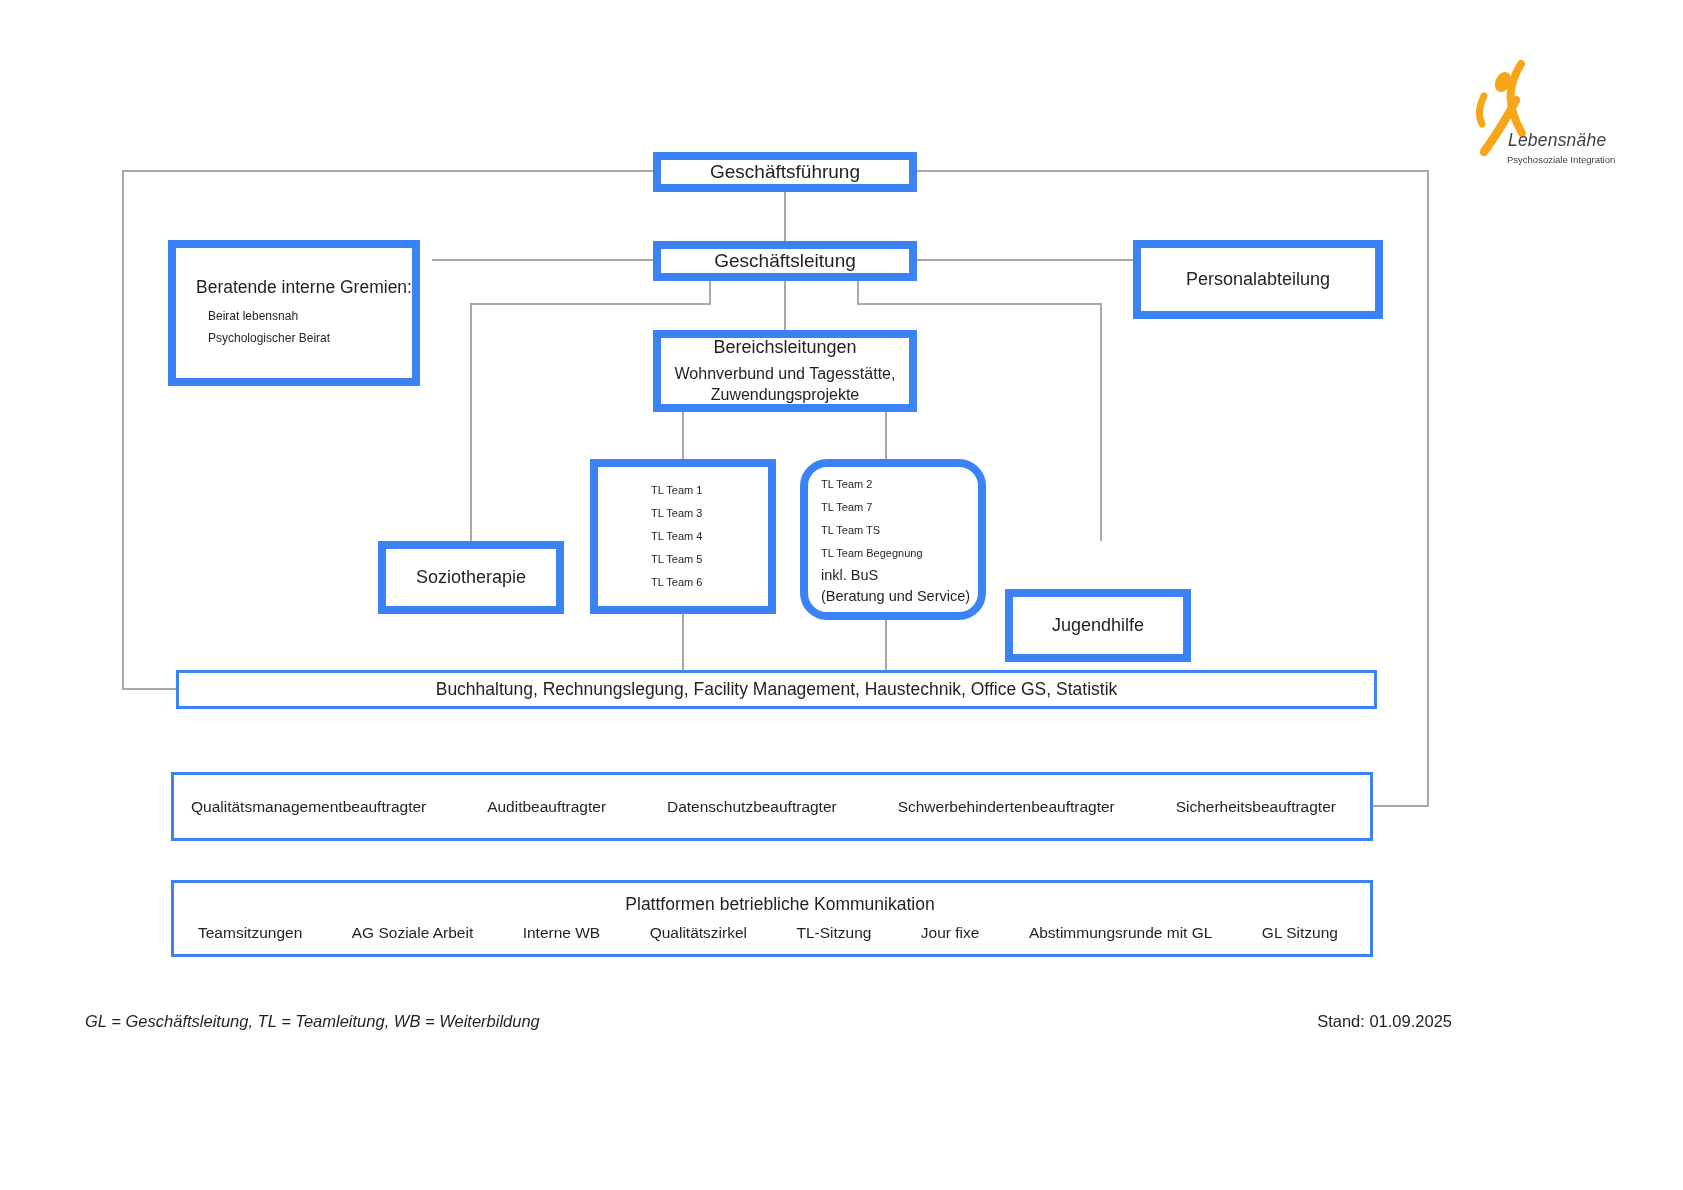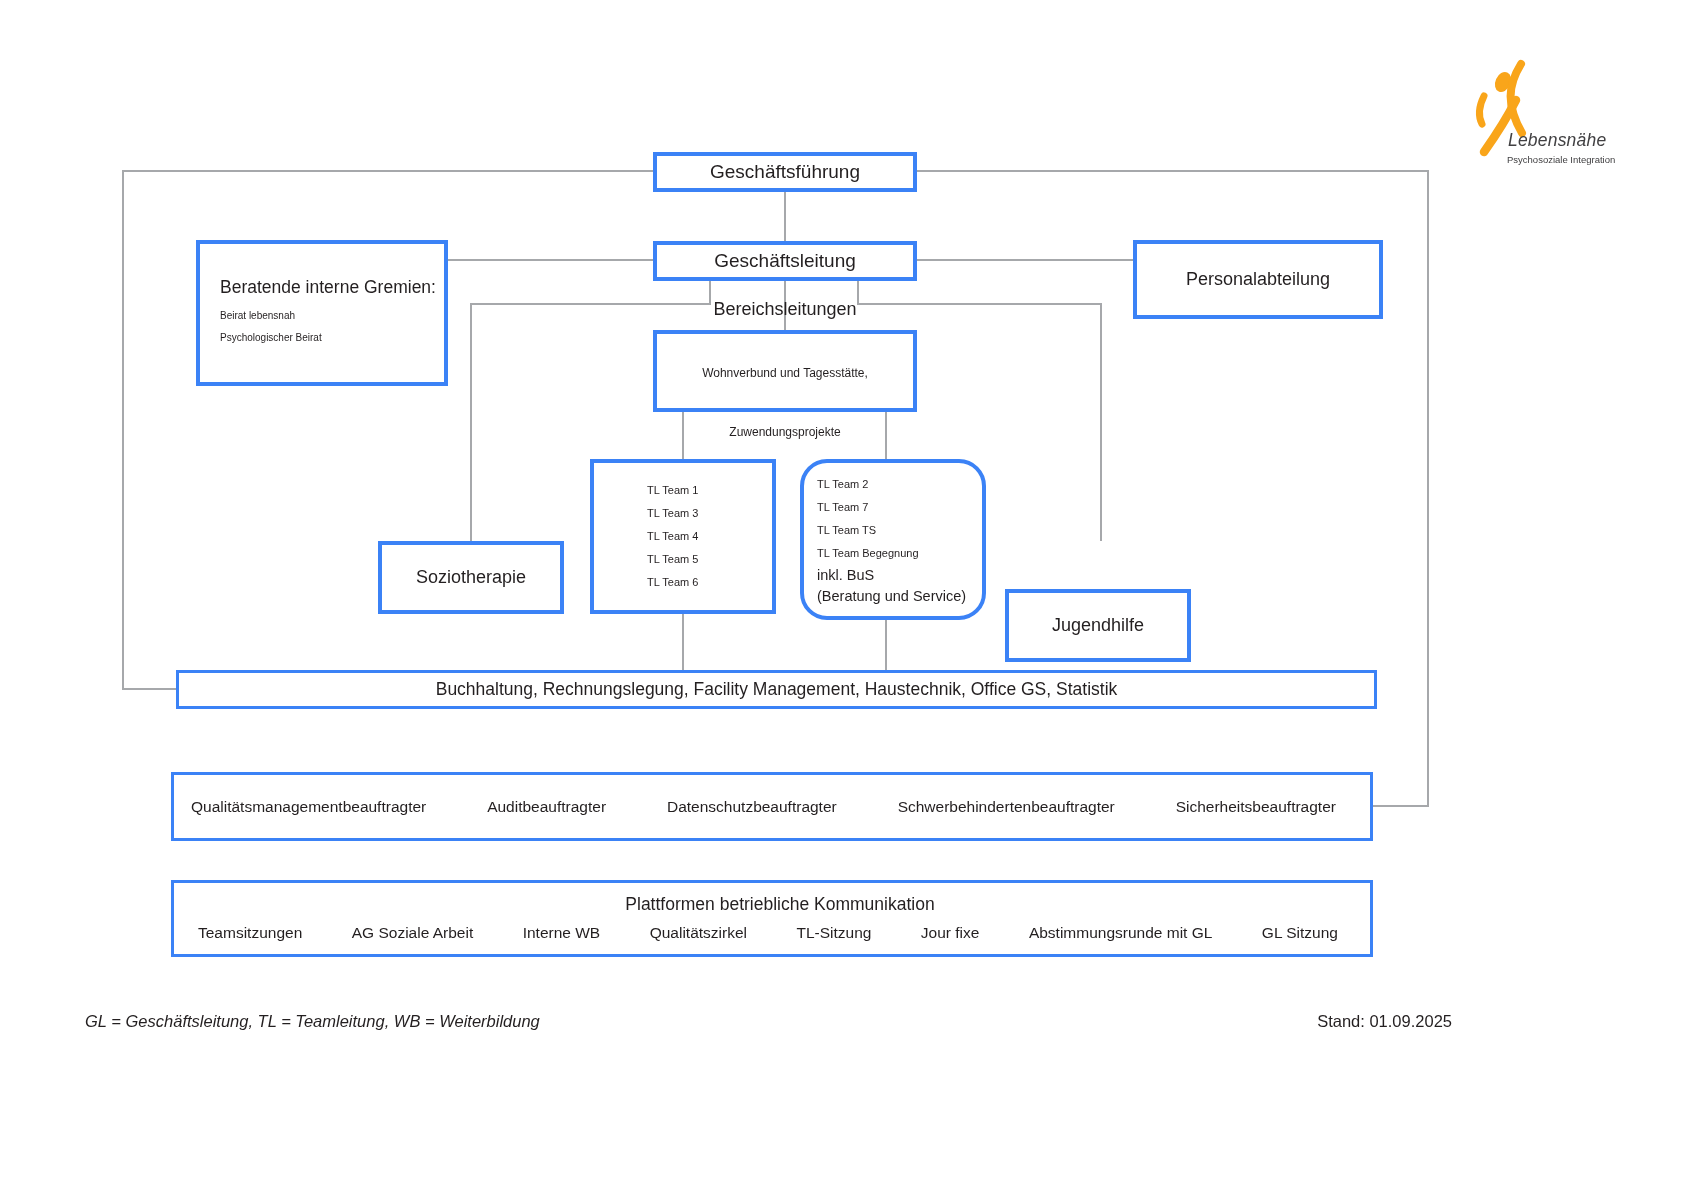--- a/index.html
+++ b/index.html
@@ -2,33 +2,33 @@
 <html><head>
 <meta charset="utf-8">
 <style>
   html,body { margin:0; padding:0; background:#ffffff; }
   #canvas {
     position:relative; width:1647px; height:1190px; background:#ffffff;
     font-family:"Liberation Sans", sans-serif; color:#231f20; overflow:hidden;
   }
   #wires { position:absolute; left:0; top:0; z-index:1; }
   .box {
-    position:absolute; background:#ffffff; border:4px solid #3b82f6;
+    position:absolute; background:#ffffff; border:8px solid #3b82f6;
     box-sizing:border-box; display:flex; align-items:center; justify-content:center;
     z-index:2; text-align:center;
   }
   .thin { border-width:3px; }
   .lbl-lg { font-size:19px; }
   .lbl-md { font-size:18px; }
   .col { display:flex; flex-direction:column; justify-content:center; }
   .left-col { align-items:flex-start; text-align:left; }
   .gremien-title { font-size:17.5px; margin-bottom:7px; }
-  .gremien-line { font-size:10px; line-height:22px; }
+  .gremien-line { font-size:12px; line-height:22px;margin-left:12px; }
   .ber-title { font-size:18px; margin-bottom:5px; }
-  .ber-line  { font-size:12px; line-height:21px;margin-top:38px; }
+  .ber-line  { font-size:16px; line-height:21px; }
   .tl-line   { font-size:11px; line-height:23px; white-space:nowrap; }
   .tl-sub    { font-size:14.5px; line-height:21px; white-space:nowrap; }
   .wide-label { font-size:17.5px; }
   .row-items {
     position:absolute; left:0; right:0; display:flex; align-items:center;
     justify-content:space-between; box-sizing:border-box;
   }
   .item { font-size:15.5px; white-space:nowrap; }
   .plat-title { font-size:17.5px; }
   .footer-legend {
@@ -80,21 +80,21 @@
   </div>
 
   <div class="box lbl-lg" style="left:653px; top:152px; width:264px; height:40px;">
     <span>Geschäftsführung</span>
   </div>
 
   <div class="box lbl-lg" style="left:653px; top:241px; width:264px; height:40px;">
     <span>Geschäftsleitung</span>
   </div>
 
-  <div class="box col left-col" style="left:196px; top:240px; width:252px; height:146px; padding-left:20px;">
+  <div class="box col left-col" style="left:168px; top:240px; width:252px; height:146px; padding-left:20px;">
     <div class="gremien-title">Beratende interne Gremien:</div>
     <div class="gremien-line">Beirat lebensnah</div>
     <div class="gremien-line">Psychologischer Beirat</div>
   </div>
 
   <div class="box lbl-md" style="left:1133px; top:240px; width:250px; height:79px;">
     <span>Personalabteilung</span>
   </div>
 
   <div class="box col" style="left:653px; top:330px; width:264px; height:82px;">

